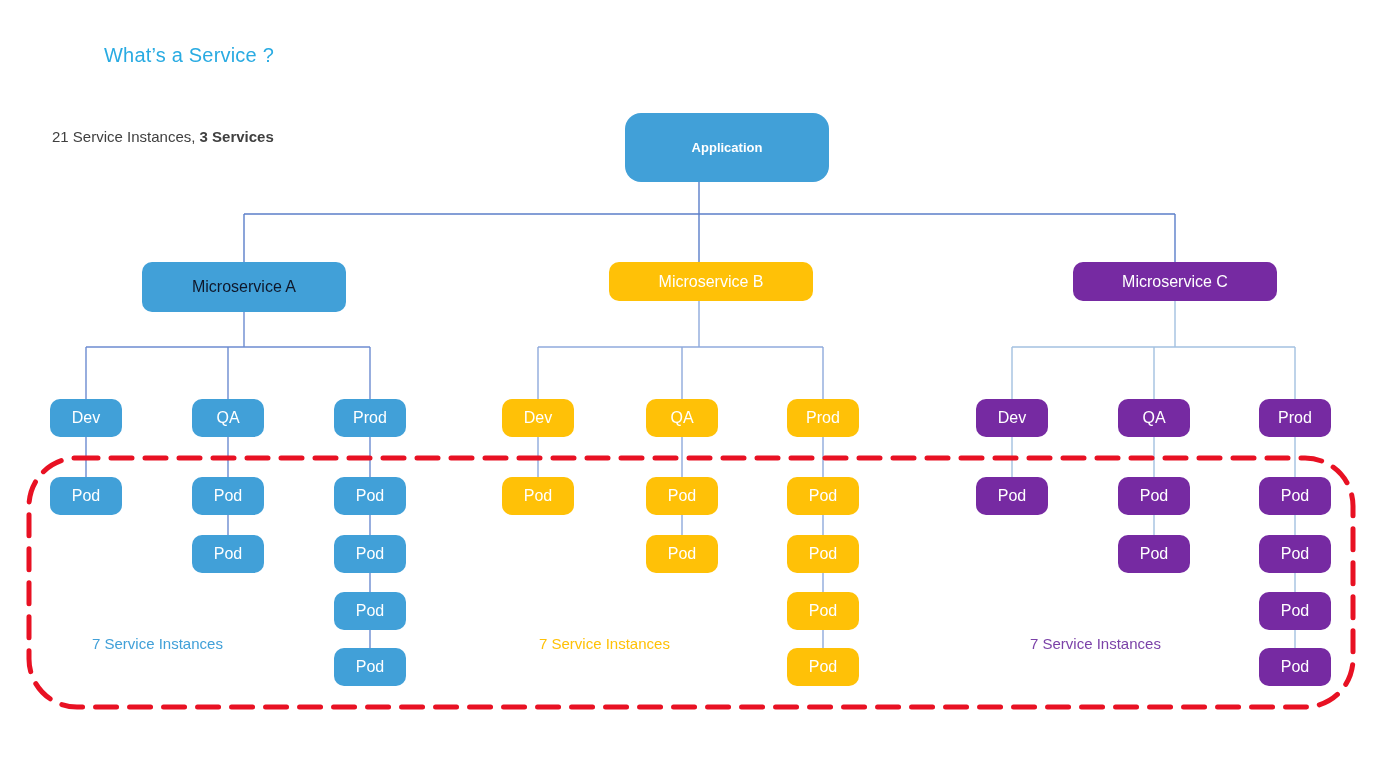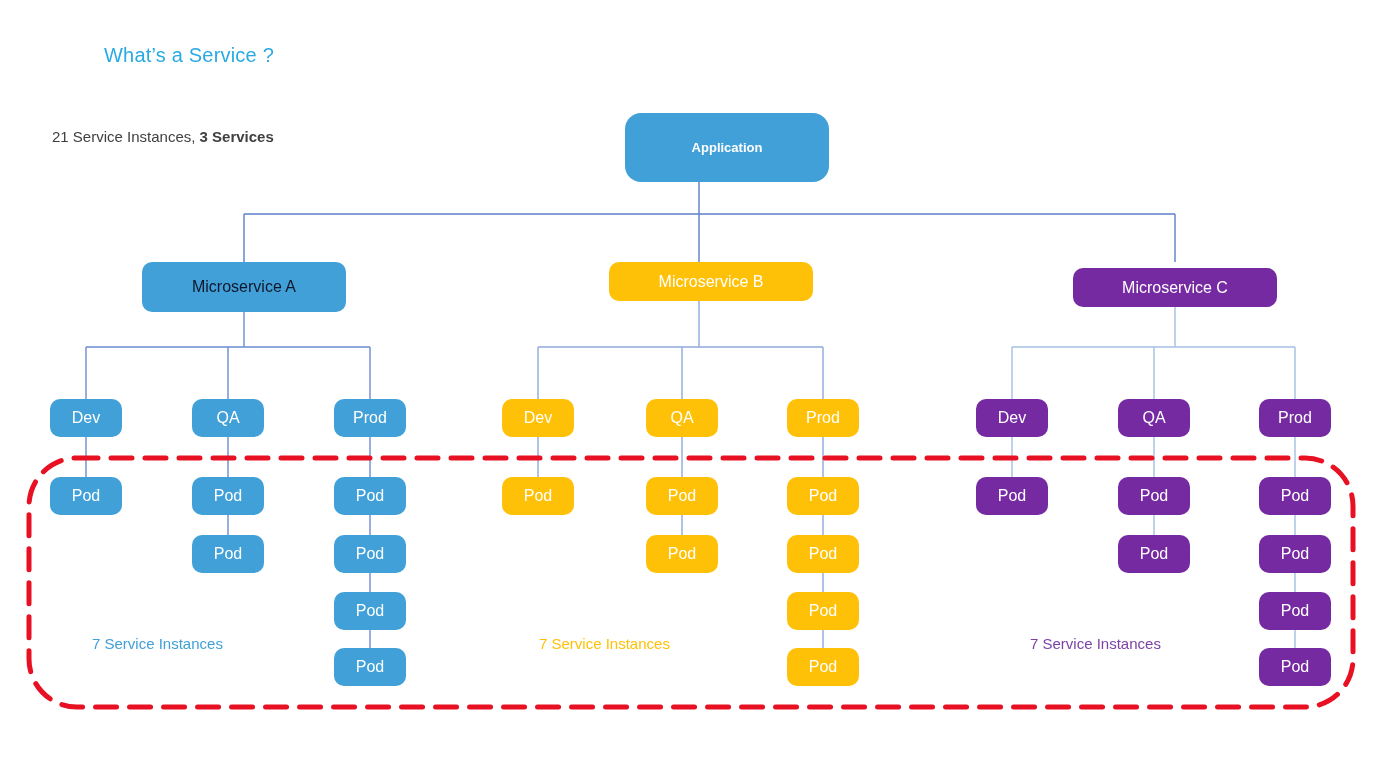--- a/index.html
+++ b/index.html
@@ -93,21 +93,21 @@
     <div class="node" style="left: 502px; top: 477px; width: 72px; height: 38px; border-radius: 10px; background: rgb(255, 193, 7); font-size: 16px; font-weight: 400; color: rgb(255, 255, 255);">Pod</div>
     <div class="node" style="left: 646px; top: 399px; width: 72px; height: 38px; border-radius: 10px; background: rgb(255, 193, 7); font-size: 16px; font-weight: 400; color: rgb(255, 255, 255);">QA</div>
     <div class="node" style="left: 646px; top: 477px; width: 72px; height: 38px; border-radius: 10px; background: rgb(255, 193, 7); font-size: 16px; font-weight: 400; color: rgb(255, 255, 255);">Pod</div>
     <div class="node" style="left: 646px; top: 535px; width: 72px; height: 38px; border-radius: 10px; background: rgb(255, 193, 7); font-size: 16px; font-weight: 400; color: rgb(255, 255, 255);">Pod</div>
     <div class="node" style="left: 787px; top: 399px; width: 72px; height: 38px; border-radius: 10px; background: rgb(255, 193, 7); font-size: 16px; font-weight: 400; color: rgb(255, 255, 255);">Prod</div>
     <div class="node" style="left: 787px; top: 477px; width: 72px; height: 38px; border-radius: 10px; background: rgb(255, 193, 7); font-size: 16px; font-weight: 400; color: rgb(255, 255, 255);">Pod</div>
     <div class="node" style="left: 787px; top: 535px; width: 72px; height: 38px; border-radius: 10px; background: rgb(255, 193, 7); font-size: 16px; font-weight: 400; color: rgb(255, 255, 255);">Pod</div>
     <div class="node" style="left: 787px; top: 592px; width: 72px; height: 38px; border-radius: 10px; background: rgb(255, 193, 7); font-size: 16px; font-weight: 400; color: rgb(255, 255, 255);">Pod</div>
     <div class="node" style="left: 787px; top: 648px; width: 72px; height: 38px; border-radius: 10px; background: rgb(255, 193, 7); font-size: 16px; font-weight: 400; color: rgb(255, 255, 255);">Pod</div>
     <div class="instances-note" style="left: 507px; top: 635px; color: rgb(255, 193, 7);">7 Service Instances</div>
-    <div class="node" style="left: 1073px; top: 268px; width: 204px; height: 39px; border-radius: 10px; background: rgb(118, 42, 162); font-size: 16px; font-weight: 400; color: rgb(255, 255, 255);">Microservice C</div>
+    <div class="node" style="left: 1073px; top: 262px; width: 204px; height: 39px; border-radius: 10px; background: rgb(118, 42, 162); font-size: 16px; font-weight: 400; color: rgb(255, 255, 255);">Microservice C</div>
     <div class="node" style="left: 976px; top: 399px; width: 72px; height: 38px; border-radius: 10px; background: rgb(118, 42, 162); font-size: 16px; font-weight: 400; color: rgb(255, 255, 255);">Dev</div>
     <div class="node" style="left: 976px; top: 477px; width: 72px; height: 38px; border-radius: 10px; background: rgb(118, 42, 162); font-size: 16px; font-weight: 400; color: rgb(255, 255, 255);">Pod</div>
     <div class="node" style="left: 1118px; top: 399px; width: 72px; height: 38px; border-radius: 10px; background: rgb(118, 42, 162); font-size: 16px; font-weight: 400; color: rgb(255, 255, 255);">QA</div>
     <div class="node" style="left: 1118px; top: 477px; width: 72px; height: 38px; border-radius: 10px; background: rgb(118, 42, 162); font-size: 16px; font-weight: 400; color: rgb(255, 255, 255);">Pod</div>
     <div class="node" style="left: 1118px; top: 535px; width: 72px; height: 38px; border-radius: 10px; background: rgb(118, 42, 162); font-size: 16px; font-weight: 400; color: rgb(255, 255, 255);">Pod</div>
     <div class="node" style="left: 1259px; top: 399px; width: 72px; height: 38px; border-radius: 10px; background: rgb(118, 42, 162); font-size: 16px; font-weight: 400; color: rgb(255, 255, 255);">Prod</div>
     <div class="node" style="left: 1259px; top: 477px; width: 72px; height: 38px; border-radius: 10px; background: rgb(118, 42, 162); font-size: 16px; font-weight: 400; color: rgb(255, 255, 255);">Pod</div>
     <div class="node" style="left: 1259px; top: 535px; width: 72px; height: 38px; border-radius: 10px; background: rgb(118, 42, 162); font-size: 16px; font-weight: 400; color: rgb(255, 255, 255);">Pod</div>
     <div class="node" style="left: 1259px; top: 592px; width: 72px; height: 38px; border-radius: 10px; background: rgb(118, 42, 162); font-size: 16px; font-weight: 400; color: rgb(255, 255, 255);">Pod</div>
     <div class="node" style="left: 1259px; top: 648px; width: 72px; height: 38px; border-radius: 10px; background: rgb(118, 42, 162); font-size: 16px; font-weight: 400; color: rgb(255, 255, 255);">Pod</div>

